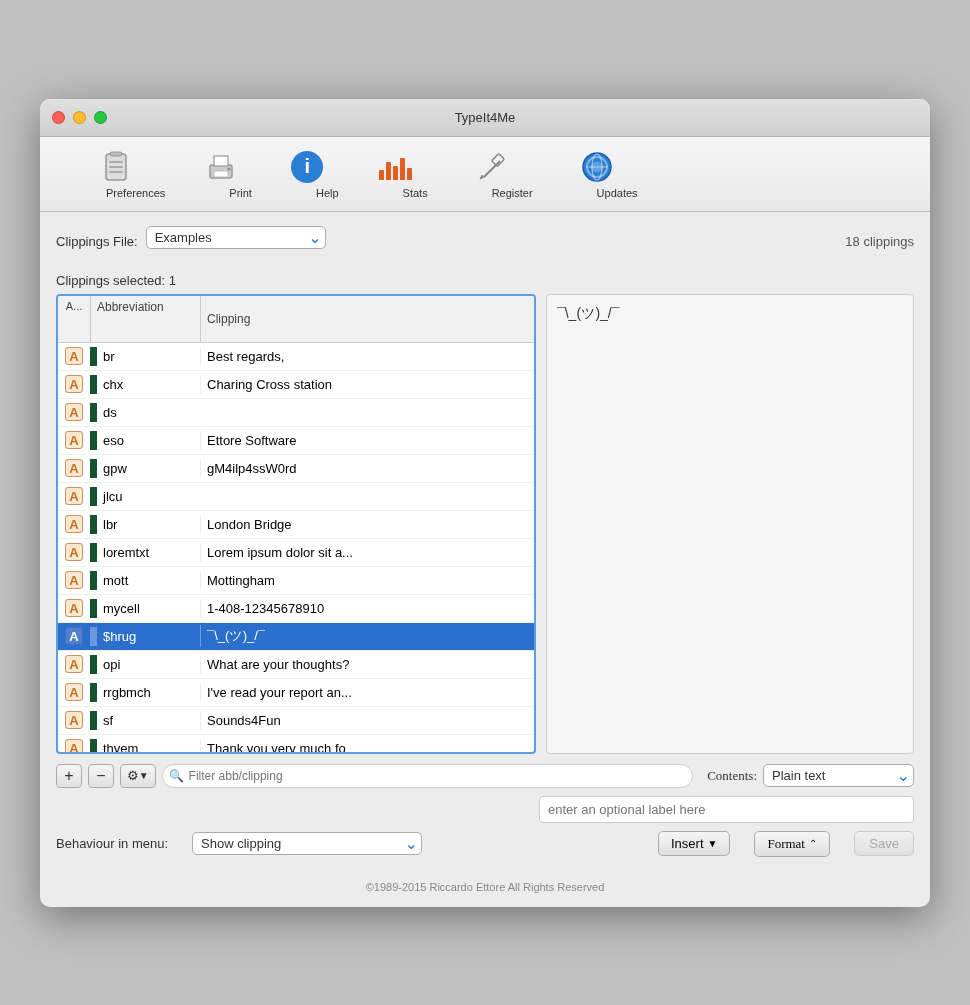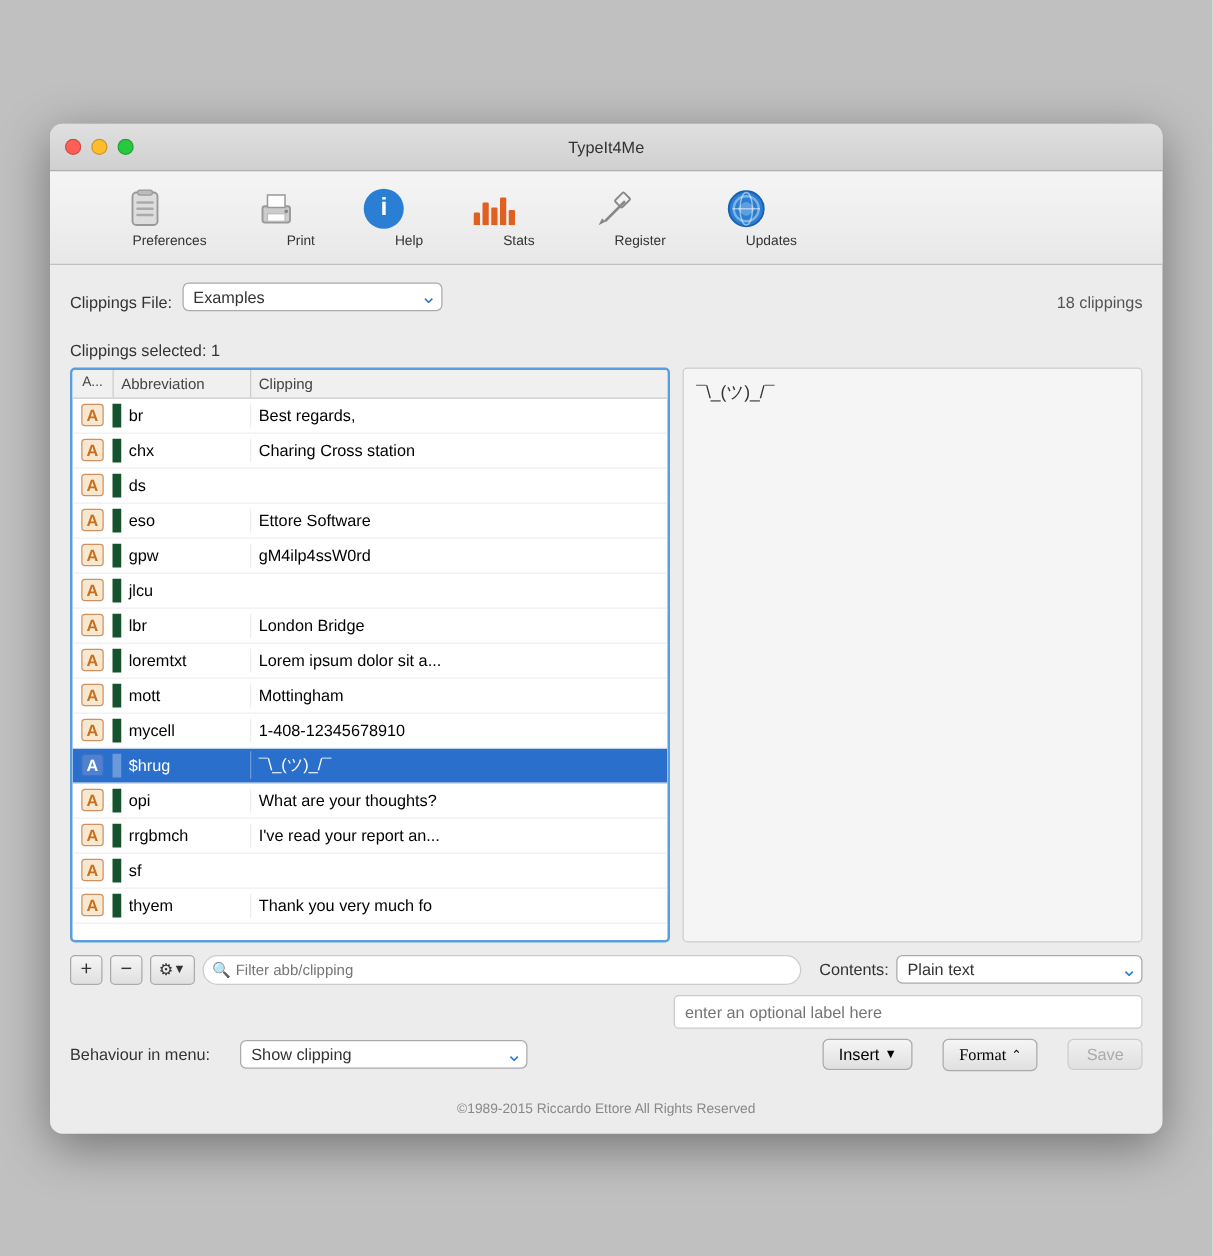--- a/index.html
+++ b/index.html
@@ -128,21 +128,21 @@
       align-items: center;
     }
     .file-select {
       appearance: none;
       background: white;
       border: 1px solid #aaa;
       border-radius: 5px;
       padding: 3px 28px 3px 8px;
       font-size: 13px;
       color: #333;
-      width: 208px;
+      width: 180px;
       cursor: pointer;
     }
     .clippings-count {
       margin-left: auto;
       font-size: 13px;
       color: #555;
     }
     .clippings-selected {
       font-size: 13px;
       color: #333;
@@ -168,21 +168,21 @@
     .table-header {
       display: flex;
       background: #f0f0f0;
       border-bottom: 1px solid #ccc;
       font-size: 12px;
       color: #444;
       flex-shrink: 0;
     }
     .col-icon { width: 32px; padding: 4px 4px; text-align: center; font-size: 11px; }
     .col-abbr { width: 110px; padding: 4px 6px; border-left: 1px solid #ccc; }
-    .col-clip { flex: 1; padding: 4px 6px; border-left: 1px solid #ccc; }
+    .col-clip { flex: 1; padding: 16px 6px; border-left: 1px solid #ccc; }
     .table-body {
       overflow-y: auto;
       flex: 1;
     }
     .table-row-item {
       display: flex;
       align-items: center;
       font-size: 13px;
       border-bottom: 1px solid #f0f0f0;
       cursor: pointer;
@@ -296,21 +296,21 @@
       align-items: center;
     }
     .contents-select {
       appearance: none;
       background: white;
       border: 1px solid #aaa;
       border-radius: 5px;
       padding: 3px 28px 3px 8px;
       font-size: 13px;
       color: #333;
-      width: 197px;
+      width: 151px;
       cursor: pointer;
     }
     
     .label-input-row {
       padding-left: 490px;
       margin-bottom: 8px;
     }
     .label-input {
       width: 100%;
       max-width: 370px;
@@ -597,20 +597,21 @@
                 <div class="clip-icon-a">A</div>
               </div>
               <div class="row-abbr">rrgbmch</div>
               <div class="row-clip">I've read your report an...</div>
             </div>
             <div class="table-row-item">
               <div class="row-icon">
                 <div class="clip-icon-a">A</div>
               </div>
               <div class="row-abbr">sf</div>
+              <div class="row-clip">Sounds4Fun</div>
             </div>
             <div class="table-row-item">
               <div class="row-icon">
                 <div class="clip-icon-a">A</div>
               </div>
               <div class="row-abbr">thyem</div>
               <div class="row-clip">Thank you very much fo</div>
             </div>
           </div>
       </div>
@@ -625,21 +626,21 @@
       <button class="btn-small">−</button>
       <button class="gear-btn">
         <span>⚙</span>
         <span style="font-size:10px;">▼</span>
       </button>
       <div class="search-wrap">
         <span class="search-icon-label">🔍</span>
         <input class="search-input" type="text" placeholder="Filter abb/clipping" style="">
       </div>
 
-      <span class="contents-label" style="margin-left:8px;">Contents:</span>
+      <span class="contents-label" style="margin-left:8px;font-family:Liberation Serif, serif;">Contents:</span>
       <div class="contents-select-wrap">
         <select class="contents-select">
           <option>Plain text</option>
           <option>Rich text</option>
         </select>
         <span class="select-arrow-blue">⌄</span>
       </div>
     </div>
 
     <div class="label-input-row" style="padding-left:0; display:flex; justify-content:flex-end; margin-bottom:8px;">

